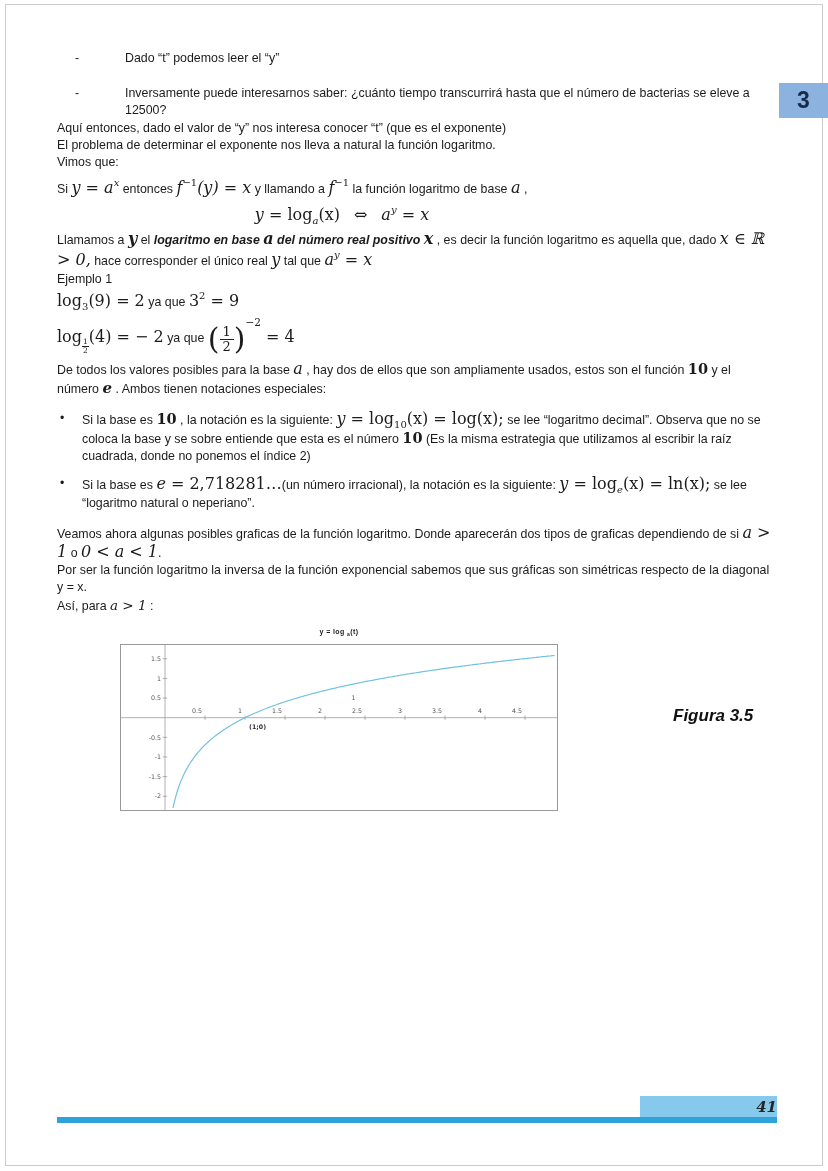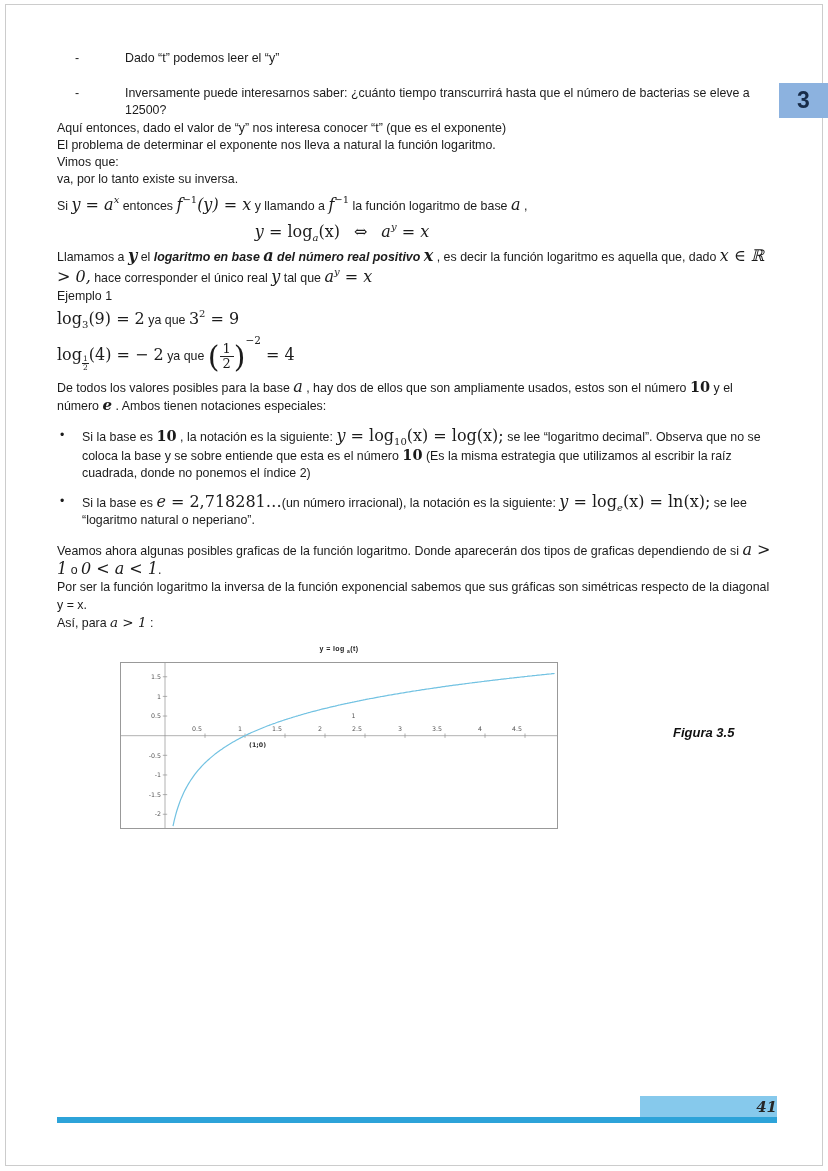--- a/index.html
+++ b/index.html
@@ -39,21 +39,21 @@
   .expbig{vertical-align:16px;font-size:10.5px;}
   .ej2{line-height:44px;}
   .chapter-badge{position:absolute;right:0;top:83px;width:49px;height:35px;background:#8cb2df;
                  display:flex;align-items:center;justify-content:center;}
   .chapter-badge span{font-size:23px;font-weight:bold;color:#182c49;}
   .figure-row{position:relative;margin-top:8px;height:195px;}
   .figure{margin-left:63px;width:438px;}
   .fig-title{text-align:center;font-size:7px;font-weight:bold;color:#222;margin-bottom:1px;letter-spacing:0.4px;}
   .fig-title sub{font-size:5px;}
   #plot{border:1px solid #999;display:block;background:#fff;}
-  .figura-label{position:absolute;left:616px;top:84px;font-weight:bold;font-style:italic;font-size:13px;color:#111;}
+  .figura-label{position:absolute;left:616px;top:84px;font-weight:bold;font-style:italic;font-size:17px;color:#111;}
   .footer-box{position:absolute;left:640px;top:1096px;width:137px;height:21px;background:#86c9ec;
               display:flex;align-items:center;justify-content:flex-end;}
   .footer-num{font-family:"DejaVu Serif","Liberation Serif",serif;font-style:italic;font-weight:bold;font-size:15px;color:#262626;}
   .footer-bar{position:absolute;left:57px;top:1117px;width:720px;height:6px;background:#2da3d9;}
   .mt-item1{margin-top:50px}.mt-item2{margin-top:18px}.mt-p1{margin-top:20px}.mt-p2{margin-top:19px}
   .mt-p3{margin-top:19px}.mt-fline{margin-top:12px}.mt-flinecont{margin-top:12px}.mt-siline{margin-top:4px}
   .mt-def{margin-top:10px}.mt-llam{margin-top:6px}.mt-ejtitle{margin-top:14px}.mt-ej1{margin-top:8px}
   .mt-ej2{margin-top:2px}.mt-bases{margin-top:8px}.mt-b1{margin-top:12px}.mt-b2{margin-top:10px}
   .mt-closing{margin-top:12px}.mt-p4{margin-top:4px}
 </style>
@@ -76,37 +76,36 @@
 
     <div class="dash-item mt-item2">
       <span class="dash">-</span>
       <span>Inversamente puede interesarnos saber: ¿cuánto tiempo transcurrirá hasta que el número de bacterias se eleve a 12500?</span>
     </div>
 
     <p class="mt-p1">Aquí entonces, dado el valor de “y” nos interesa conocer “t” (que es el exponente)</p>
     <p class="mt-p2">El problema de determinar el exponente nos lleva a natural la función logaritmo.</p>
     <p class="mt-p3">Vimos que:</p>
 
-    <p class="mt-flinecont">va, por lo tanto existe su inversa.</p>
 
     <div class="mt-siline">
       <p class="mline"><span>Si </span><span class="math it">y = a</span><sup class="msup it">x</sup><span> entonces </span><span class="math it">f</span><sup class="msup">−1</sup><span class="math it">(y) = x</span><span> y llamando a </span><span class="math it">f</span><sup class="msup">−1</sup><span> la función logaritmo de base </span><span class="math it">a</span><span> ,</span></p>
     </div>
 
     <p class="definition mt-def"><span class="math it">y = </span><span class="math">log</span><sub class="msub it">a</sub><span class="math">(x)</span><span class="math iff">⇔</span><span class="math it">a</span><sup class="msup it">y</sup><span class="math it"> = x</span></p>
 
     <p class="llam mt-llam"><span>Llamamos a </span><span class="math it mb">y</span><span> el </span><span class="bi">logaritmo en base </span><span class="math it mb">a</span><span class="bi"> del número real positivo </span><span class="math it mb">x</span><span> , es decir la función logaritmo es aquella que, dado </span><span class="math it">x ∈ ℝ &gt; 0,</span><span>  hace corresponder el único real </span><span class="math it">y</span><span> tal que </span><span class="math it">a</span><sup class="msup it">y</sup><span class="math it"> = x</span></p>
 
     <p class="mt-ejtitle">Ejemplo 1</p>
 
     <p class="mline mt-ej1"><span class="math">log</span><sub class="msub">3</sub><span class="math">(9) = 2</span><span> ya que </span><span class="math">3</span><sup class="msup">2</sup><span class="math"> = 9</span></p>
 
     <p class="ej2 mt-ej2"><span class="math">log</span><sub class="subfrac"><span class="frac tiny"><span class="fn">1</span><span class="fd">2</span></span></sub><span class="math">(4) = − 2</span><span> ya que </span><span class="bigp">(</span><span class="frac big"><span class="fn">1</span><span class="fd">2</span></span><span class="bigp">)</span><sup class="msup expbig">−2</sup><span class="math"> = 4</span></p>
 
-    <p class="mt-bases"><span>De todos los valores posibles para la base </span><span class="math it">a</span><span> , hay dos de ellos que son ampliamente usados, estos son el número </span><span class="mnum">10</span><span> y el número </span><span class="me">e</span><span> . Ambos tienen notaciones especiales:</span></p>
+    <p class="mt-bases"><span>De todos los valores posibles para la base </span><span class="math it">a</span><span> , hay dos de ellos que son ampliamente usados, estos son el función </span><span class="mnum">10</span><span> y el número </span><span class="me">e</span><span> . Ambos tienen notaciones especiales:</span></p>
 
     <div class="bullet-item mt-b1">
       <span class="bdot">•</span>
       <span>Si la base es </span><span class="mnum">10</span><span> , la notación es la siguiente:  </span><span class="math it">y = </span><span class="math">log</span><sub class="msub">10</sub><span class="math">(x) = </span><span class="math">log</span><span class="math">(x);</span><span>  se lee “logaritmo decimal”. Observa que no se coloca la base y se sobre entiende que esta es el número </span><span class="mnum">10</span><span>  (Es la misma estrategia que utilizamos al escribir la raíz cuadrada, donde no ponemos el índice 2)</span>
     </div>
 
     <div class="bullet-item mt-b2">
       <span class="bdot">•</span>
       <span>Si la base es </span><span class="math it">e</span><span class="math"> = 2,718281…</span><span>(un número irracional), la notación es la siguiente: </span><span class="math it">y = </span><span class="math">log</span><sub class="msub it">e</sub><span class="math">(x) = </span><span class="math">ln</span><span class="math">(x);</span><span> se lee “logaritmo natural o neperiano”.</span>
     </div>

